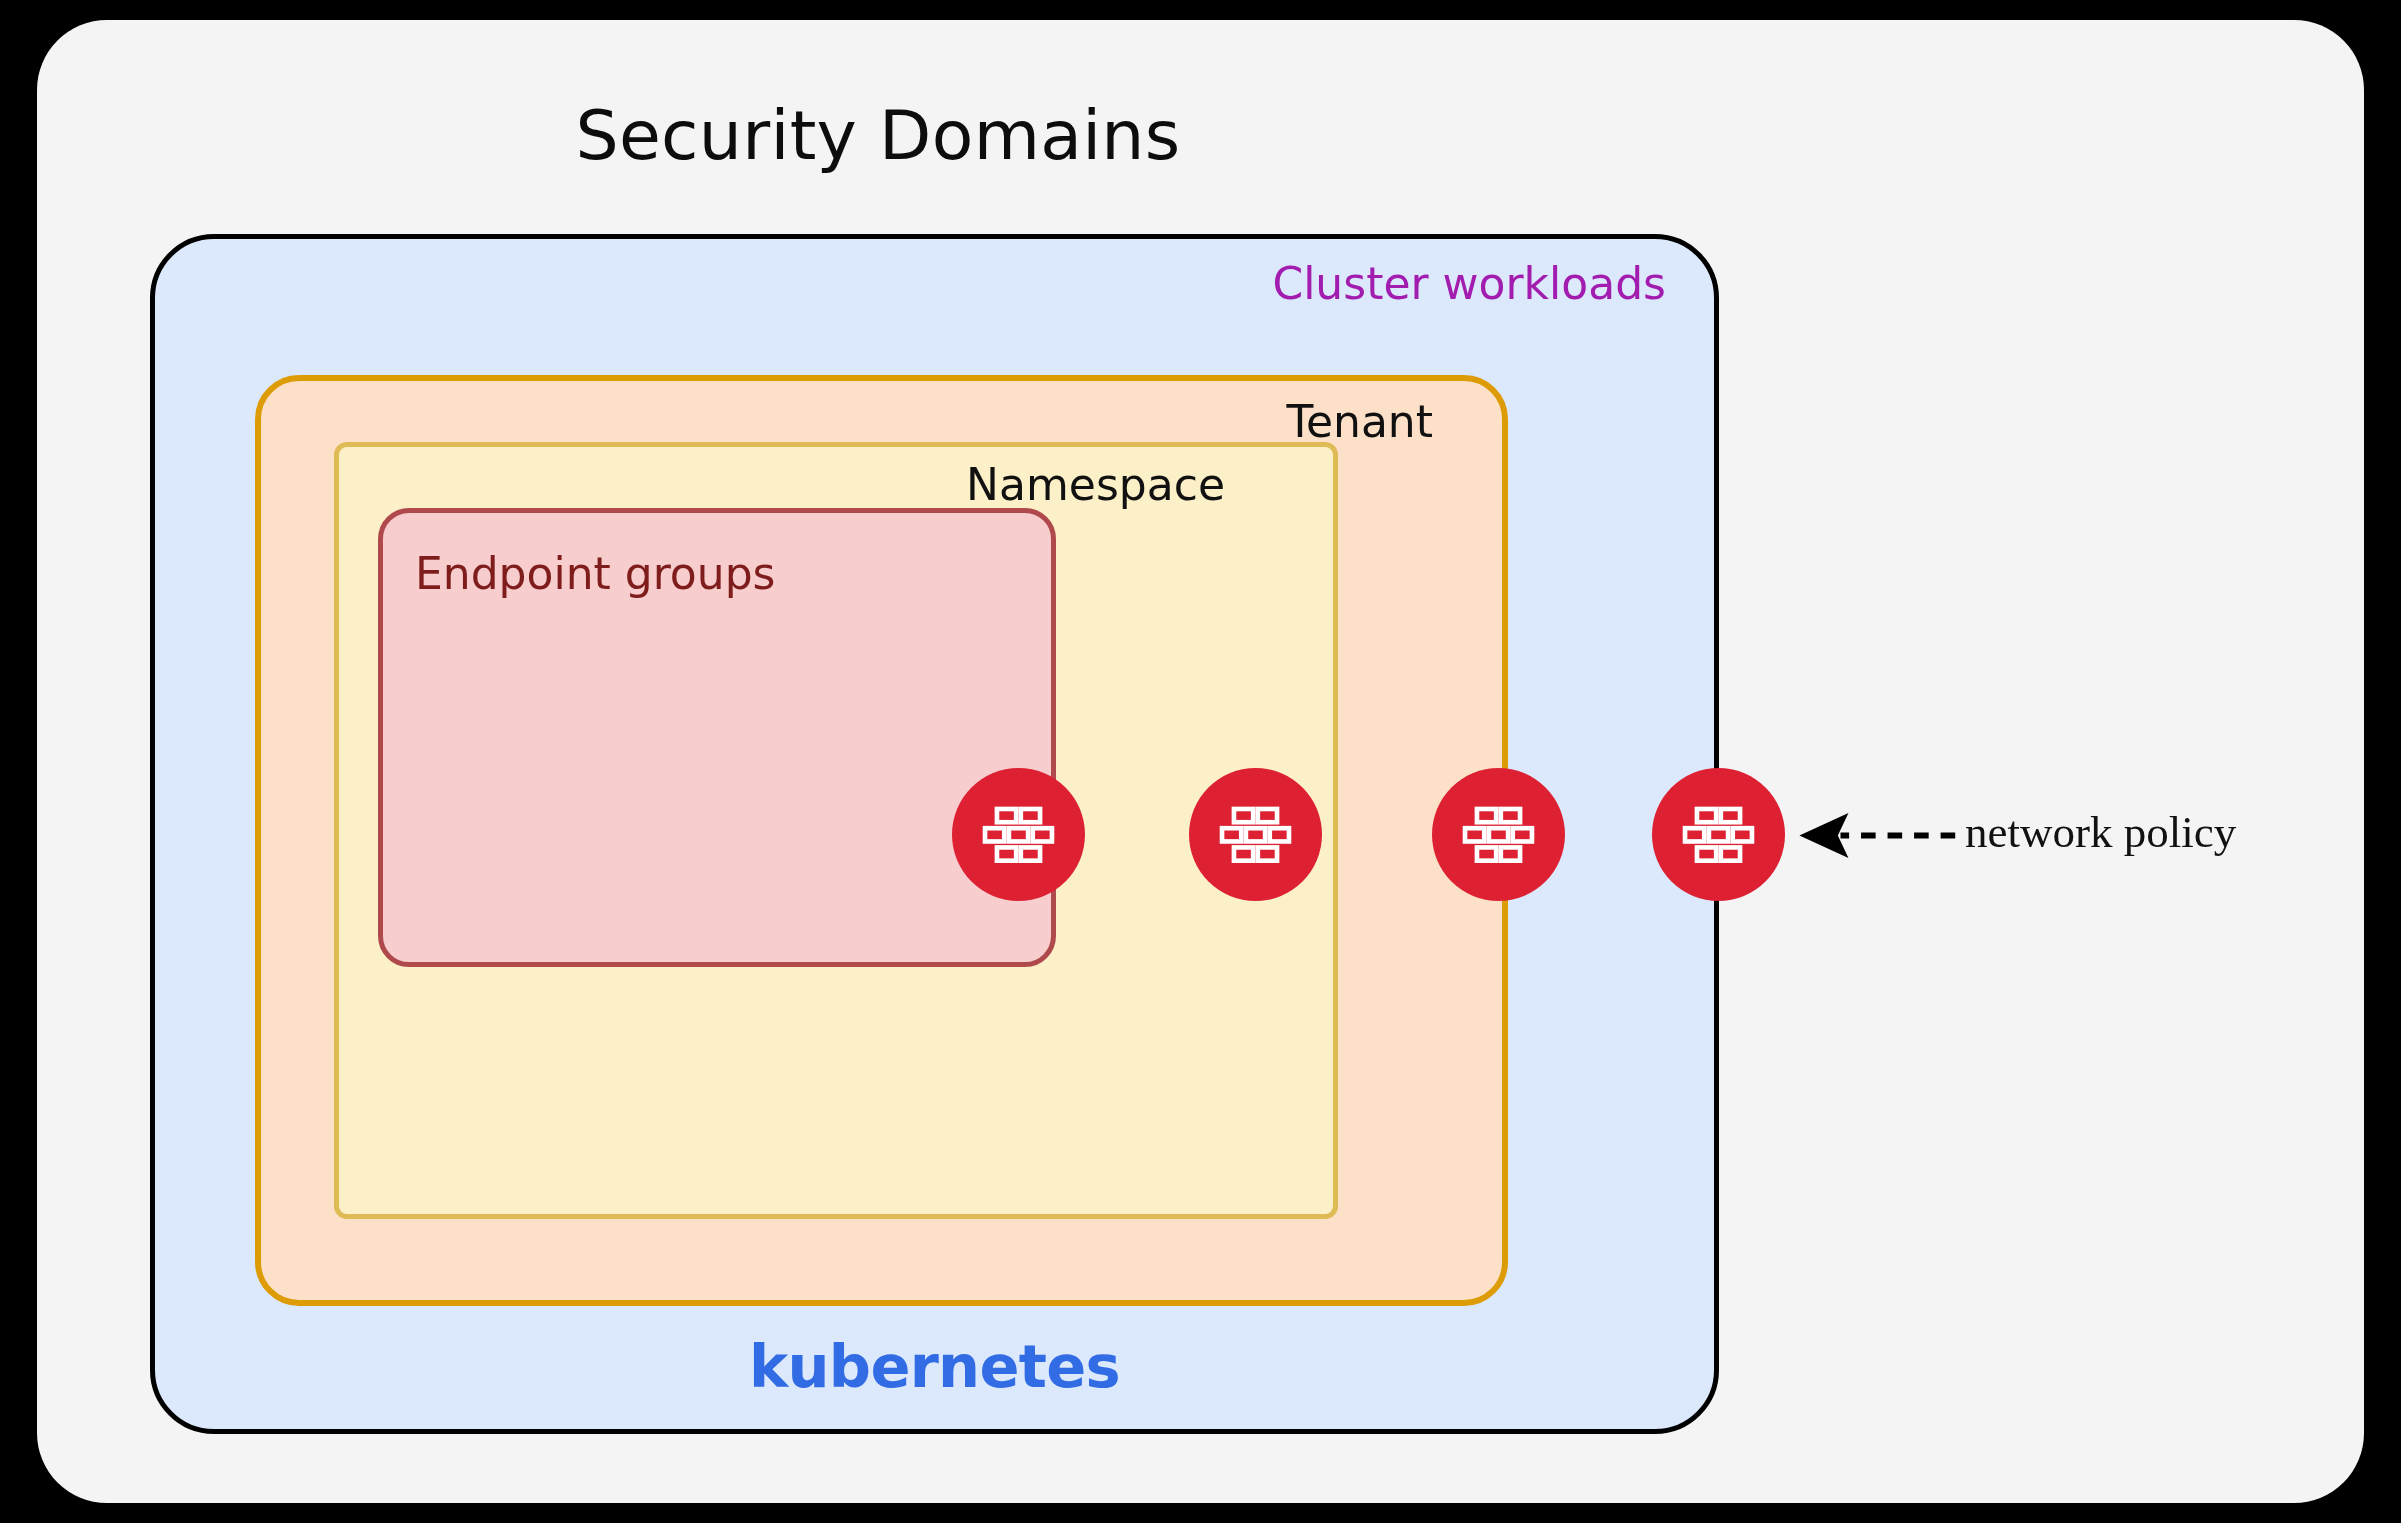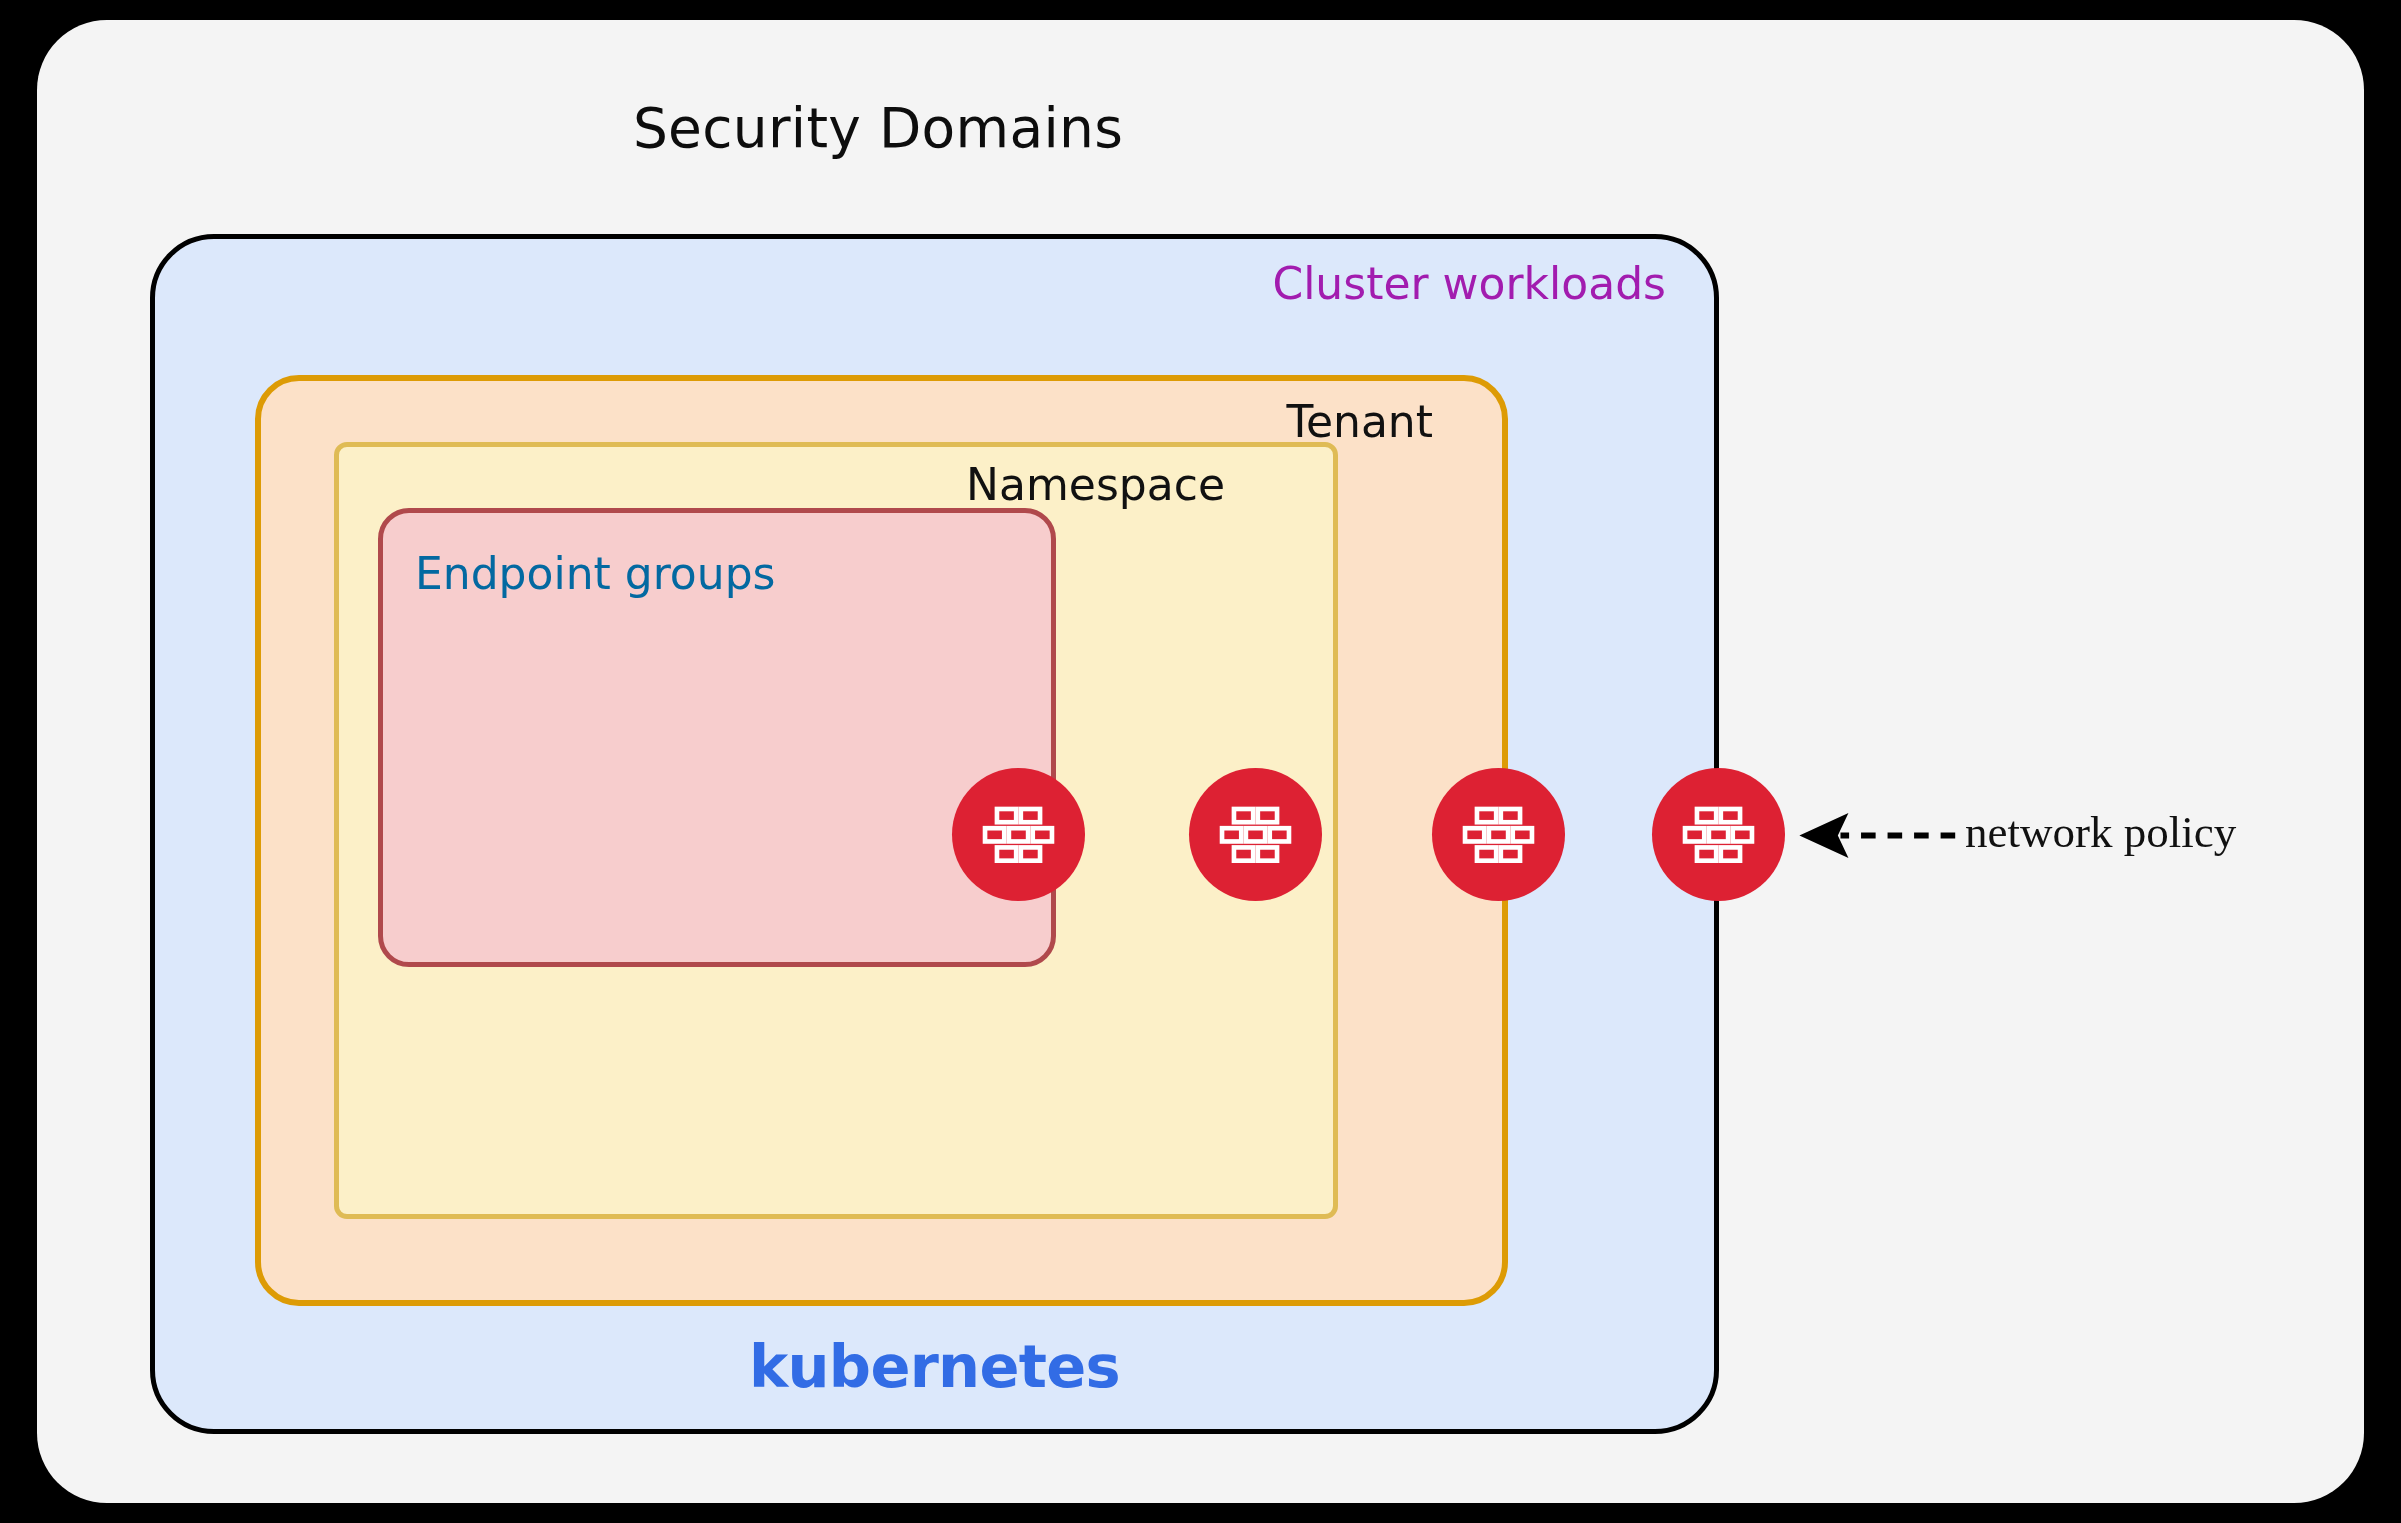--- a/index.html
+++ b/index.html
@@ -32,21 +32,21 @@
     border-radius: 70px;
     box-sizing: border-box;
   }
 
   .title-security-domains {
     position: absolute;
     left: 0;
     top: 76px;
     width: 1682px;
     text-align: center;
-    font-size: 55px;
+    font-size: 68px;
     color: #0d0d0d;
     letter-spacing: 0.3px;
   }
 
   
   .box-cluster {
     position: absolute;
     left: 113px;
     top: 214px;
     width: 1569px;
@@ -129,21 +129,21 @@
     background: #f7cdcd;
     border: 5.3px solid #b0494c;
     border-radius: 31px;
     box-sizing: border-box;
   }
   .label-endpoints {
     position: absolute;
     left: 32px;
     top: 35px;
     font-size: 44px;
-    color: #0369a1;
+    color: #7f1d1d;
     white-space: nowrap;
   }
 
   
   .fw-badge {
     position: absolute;
     width: 133px;
     height: 133px;
     margin-left: -66px;
     margin-top: -66px;

